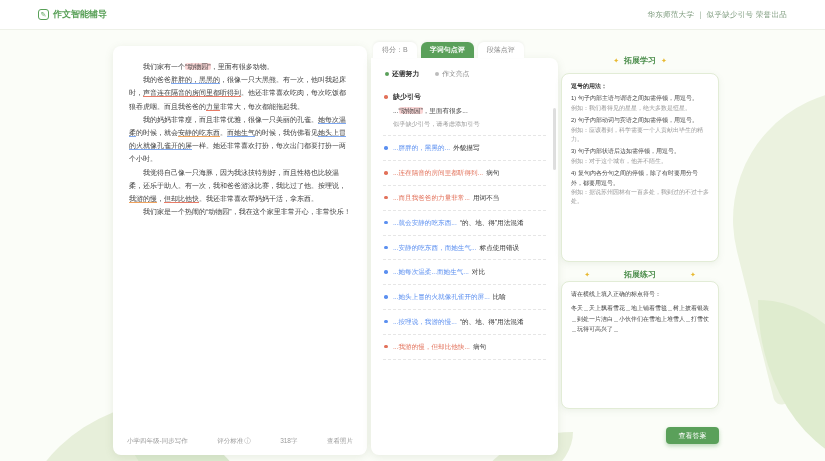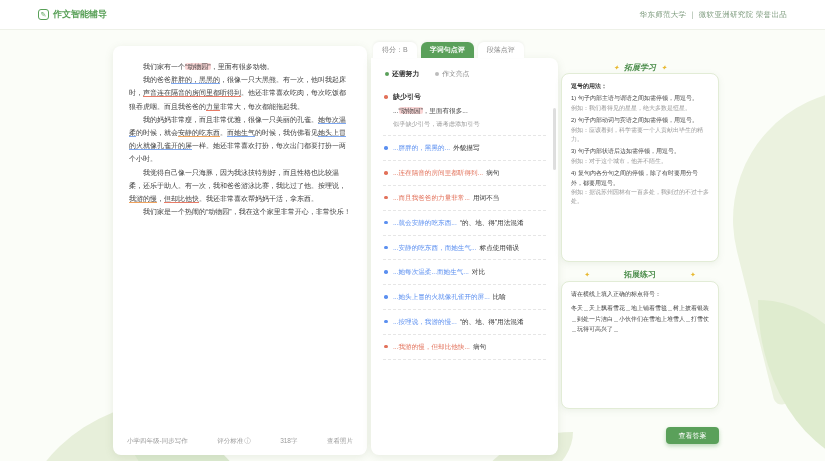--- a/index.html
+++ b/index.html
@@ -62,21 +62,21 @@
   .clabel{ color:#333; }
   .comment-item.expanded .clabel{ font-weight:bold; font-size:7px; }
   .detail{ margin-top:4px; }
   .detail-quote{ color:#444; }
   .detail-note{ color:#9a9a9a; font-size:6.2px; margin-top:3px; }
   .scrollbar{ position:absolute; right:2px; top:40px; width:3px; height:330px; }
   .scroll-thumb{ width:3px; height:62px; background:#dedede; border-radius:2px; margin-top:10px; }
   
   .ext-header{ position:absolute; left:561px; width:158px; display:flex; align-items:center;
     justify-content:center; gap:5px; font-size:8px; color:#4e8f4e; font-weight:bold; z-index:5; }
-  .ext-header.learning{ top:62px;font-style:italic; }
+  .ext-header.learning{ top:55px; }
   .ext-header.practice{ top:269px;gap:34px; }
   .star{ color:#e8b931; font-size:7px; font-weight:normal; }
   .ext-card{ position:absolute; left:561px; width:158px; background:#fff; border:1px solid #e2ecd6;
     border-radius:8px; box-shadow:0 2px 6px rgba(110,135,95,.10); padding:8px 9px; z-index:3;
     font-size:6px; line-height:9.4px; color:#454545; }
   .learning-card{ top:73px; height:189px; }
   .practice-card{ top:281px; height:128px; }
   .rule-intro{ font-weight:bold; color:#333; margin-bottom:3px; }
   .rule{ margin-bottom:3px; }
   .rule-example{ color:#999; }
@@ -95,21 +95,21 @@
   <div class="leaf leaf-bl2"></div>
   <div class="leaf leaf-r1"></div>
   <div class="leaf leaf-r2"></div>
   <div class="leaf leaf-bm"></div>
 
   <div class="topbar">
     <div class="brand">
       <span class="brand-icon">✎</span>
       <span>作文智能辅导</span>
     </div>
-    <div class="credits">华东师范大学 ｜ 微软亚洲研究院 荣誉出品</div>
+    <div class="credits">华东师范大学 ｜ 似乎缺少引号 荣誉出品</div>
   </div>
 
   <section class="card essay-card">
     <div class="essay-body">
         <p><span>我们家有一个</span><span class="seg-hl">“动物园”</span><span>，里面有很多动物。</span></p>
         <p><span>我的爸爸</span><span class="seg-u-blue">胖胖的，黑黑的</span><span>，很像一只大黑熊。有一次，他叫我起床时，</span><span class="seg-u-red">声音连在隔音的房间里都听得到</span><span>。他还非常喜欢吃肉，每次吃饭都狼吞虎咽。而且我爸爸的</span><span class="seg-u-red">力量</span><span>非常大，每次都能拖起我。</span></p>
         <p><span>我的妈妈非常瘦，而且非常优雅，很像一只美丽的孔雀。</span><span class="seg-u-blue">她每次温柔</span><span>的时候，就会</span><span class="seg-u-orange">安静的吃东西</span><span>。</span><span class="seg-u-blue">而她生气</span><span>的时候，我仿佛看见</span><span class="seg-u-blue">她头上冒的火就像孔雀开的屏</span><span>一样。她还非常喜欢打扮，每次出门都要打扮一两个小时。</span></p>
         <p><span>我觉得自己像一只海豚，因为我泳技特别好，而且性格也比较温柔，还乐于助人。有一次，我和爸爸游泳比赛，我比过了他。按理说，</span><span class="seg-u-orange">我游的慢</span><span>，</span><span class="seg-u-red">但却比他快</span><span>。我还非常喜欢帮妈妈干活，拿东西。</span></p>
         <p><span>我们家是一个热闹的“动物园”，我在这个家里非常开心，非常快乐！</span></p>
       </div>

